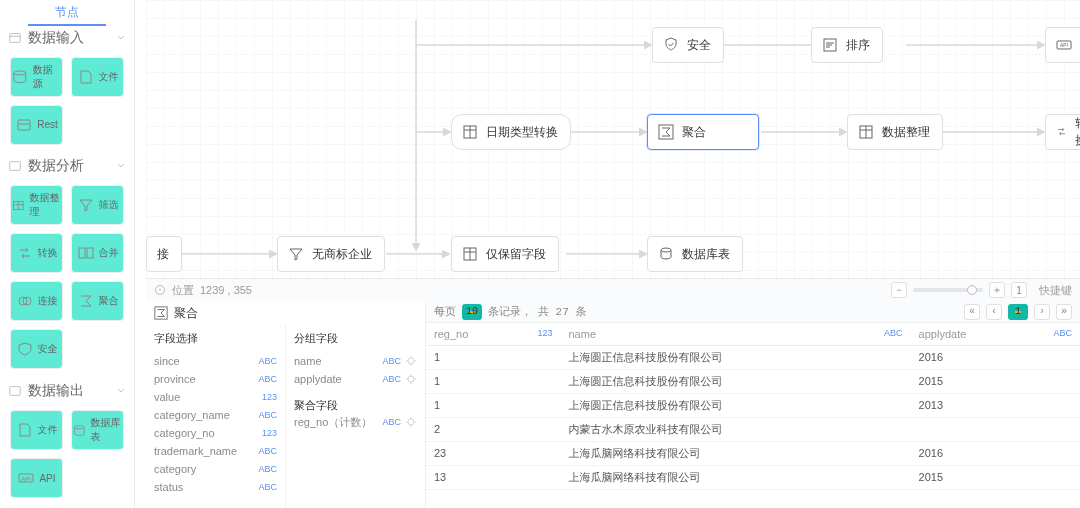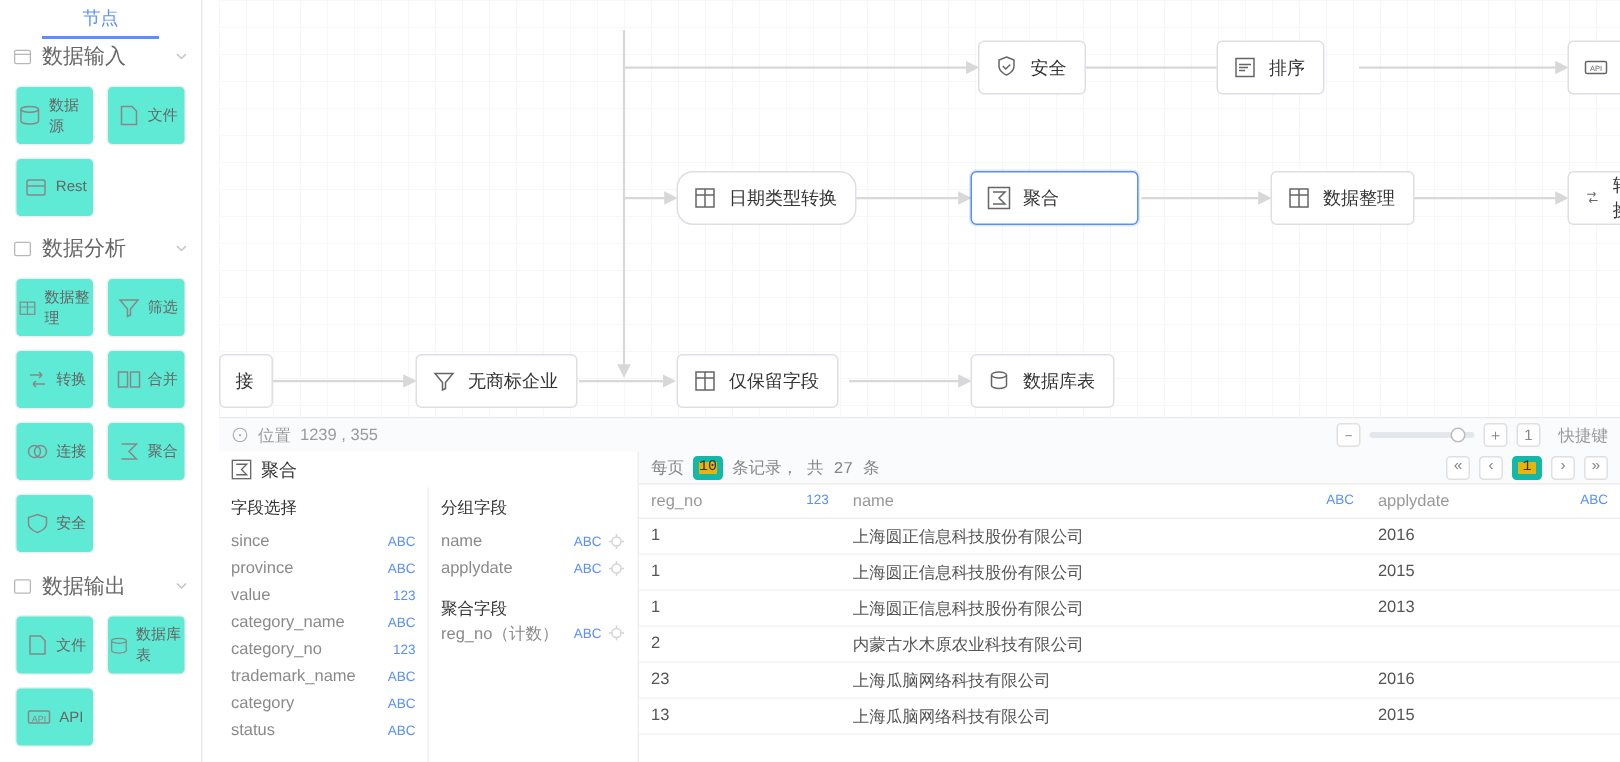--- a/index.html
+++ b/index.html
@@ -51,21 +51,21 @@
 .field-row .fname { flex:1; white-space:nowrap; overflow:hidden; text-overflow:ellipsis; }
 .field-row .tag { font-size:9px; color:#5b8ff9; }
 .field-row .tag.num { color:#5b8ff9; }
 .field-row .gear { width:12px; height:12px; margin-left:4px; opacity:.5; }
 .group-title { margin-top:10px; color:#333; font-size:11px; }
 
 .grid { flex:1; display:flex; flex-direction:column; }
 .grid-top { height:22px; display:flex; align-items:center; gap:6px; padding:0 8px; color:#888; font-size:11px; background:#fafbfc; border-bottom:1px solid #eee;font-family:Liberation Mono, monospace; }
 .grid-top .spacer { flex:1; }
 .grid-top .pg-btn { width:16px; height:16px; border:1px solid #e0e0e0; border-radius:3px; display:flex; align-items:center; justify-content:center; font-size:10px; color:#888; cursor:pointer; background:#fff; }
-.grid-top .pg-cur { width:20px; height:16px; border:4px solid #14b8a6; border-radius:3px; display:flex; align-items:center; justify-content:center; font-size:10px; color:#333; background:#eab308;text-align:right; }
+.grid-top .pg-cur { width:20px; height:16px; border:7px solid #14b8a6; border-radius:3px; display:flex; align-items:center; justify-content:center; font-size:10px; color:#333; background:#eab308;text-align:right; }
 
 table.data { width:100%; border-collapse:collapse; font-size:11px; }
 table.data th { text-align:left; font-weight:400; color:#999; padding:4px 8px; border-bottom:1px solid #eee; height:22px; }
 table.data th .type { float:right; font-size:9px; color:#5b8ff9; }
 table.data td { padding:4px 8px; border-bottom:1px solid #f3f3f3; color:#555; height:22px; }
 
 svg { display:block; }
 </style>
 </head>
 <body>

